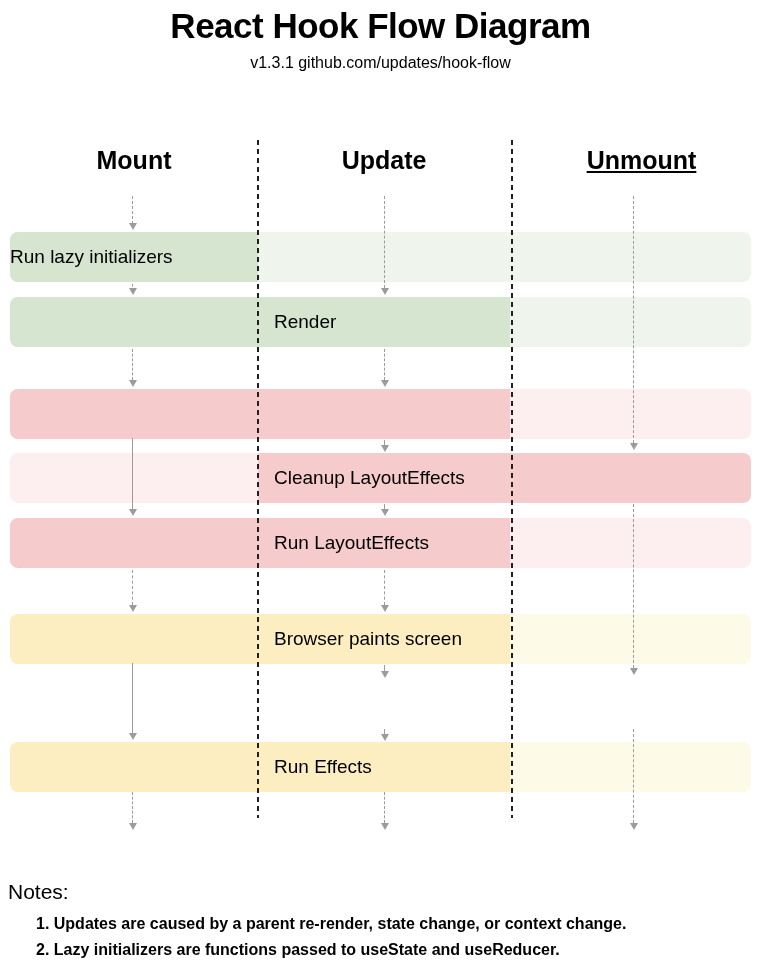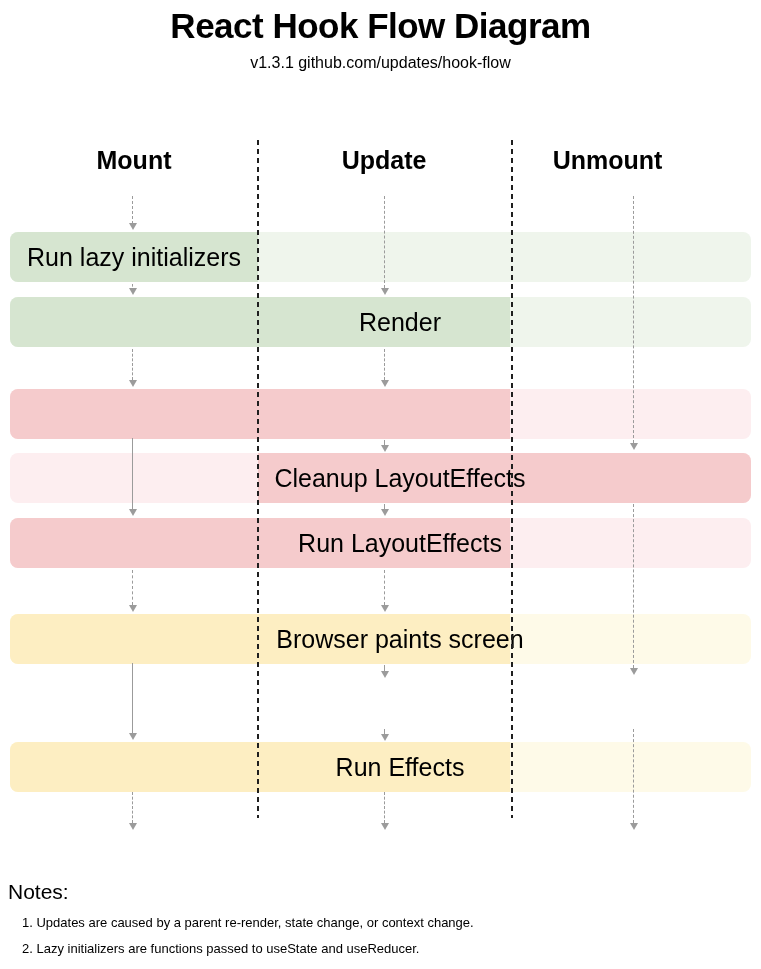--- a/index.html
+++ b/index.html
@@ -7,51 +7,51 @@
     position:relative; width:761px; height:969px; background:#ffffff;
     font-family:"Liberation Sans", sans-serif; color:#000; overflow:hidden;
   }
   .title { position:absolute; top:6px; left:0; width:761px; text-align:center;
            font-size:35px; font-weight:bold; letter-spacing:-0.5px; }
   .subtitle { position:absolute; top:54px; left:0; width:761px; text-align:center;
            font-size:16px; }
   .col-header { position:absolute; top:146px; font-size:25px; font-weight:bold; text-align:center; }
   .col-header.mount   { left:10px;  width:248px; }
   .col-header.update  { left:258px; width:252px; }
-  .col-header.unmount { left:488px; width:239px; }
+  .col-header.unmount { left:522px; width:239px;text-decoration:underline; }
 
   .divider { position:absolute; top:140px; height:678px; width:2px;
              background:repeating-linear-gradient(to bottom, #1f1f1f 0 5px, transparent 5px 9px); }
 
   .row { position:absolute; left:0; width:761px; height:50px; }
   .row .base { position:absolute; left:10px; width:741px; top:0; height:50px; border-radius:8px; }
   .row .seg  { position:absolute; top:0; height:50px; }
   .seg.mount-only     { left:10px;  width:248px; border-radius:8px 0 0 8px; }
   .seg.mount-update   { left:10px;  width:500px; border-radius:8px 0 0 8px; }
   .seg.update-unmount { left:258px; width:493px; border-radius:0 8px 8px 0; }
-  .row .label { position:absolute; top:0; height:50px; line-height:50px; text-align:center;
-                font-size:25px; white-space:nowrap; }
+  .row .label { position:absolute; top:0; height:50px; line-height:50px; 
+                font-size:19px; white-space:nowrap; }
   .label.in-mount  { left:10px;  width:248px; }
   .label.in-update { left:274px; width:252px; }
 
   .vline { position:absolute; width:0; }
   .vline.dashed { border-left:1px dashed #9b9b9b; }
   .vline.solid  { border-left:1px solid  #9b9b9b; }
   .arrow { position:absolute; width:0; height:0;
            border-left:4.5px solid transparent; border-right:4.5px solid transparent;
            border-top:7px solid #9b9b9b; }
   .ax-mount   { left:128.5px; }
   .ax-update  { left:380.5px; }
   .ax-unmount { left:629.5px; }
   .lx-mount   { left:132px; }
   .lx-update  { left:384px; }
   .lx-unmount { left:633px; }
 
   .notes-heading { position:absolute; left:8px; top:880px; font-size:21px; }
-  .note-item { position:absolute; left:22px; font-size:13px; }
+  .note-item { position:absolute; left:36px; font-size:16px;font-weight:bold; }
   .note-1 { top:915px; }
   .note-2 { top:941px; }
 </style>
 </head>
 <body>
 
 <div class="canvas">
 
   <div class="title">React Hook Flow Diagram</div>
   <div class="subtitle">v1.3.1 github.com/updates/hook-flow</div>

